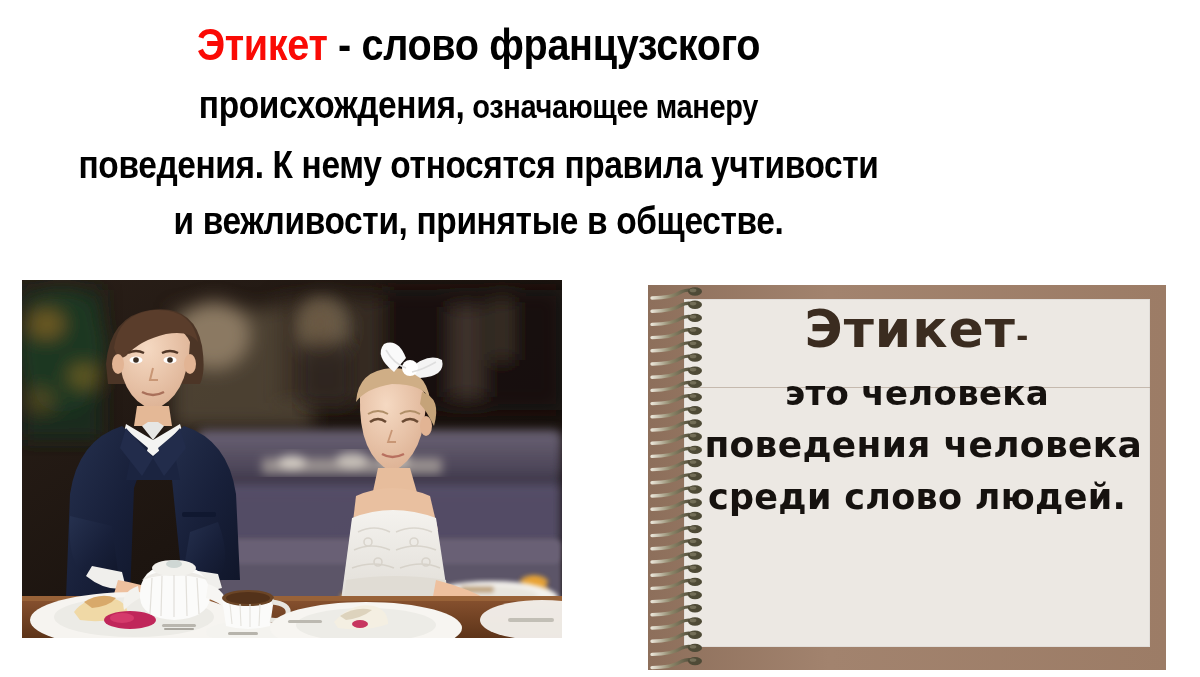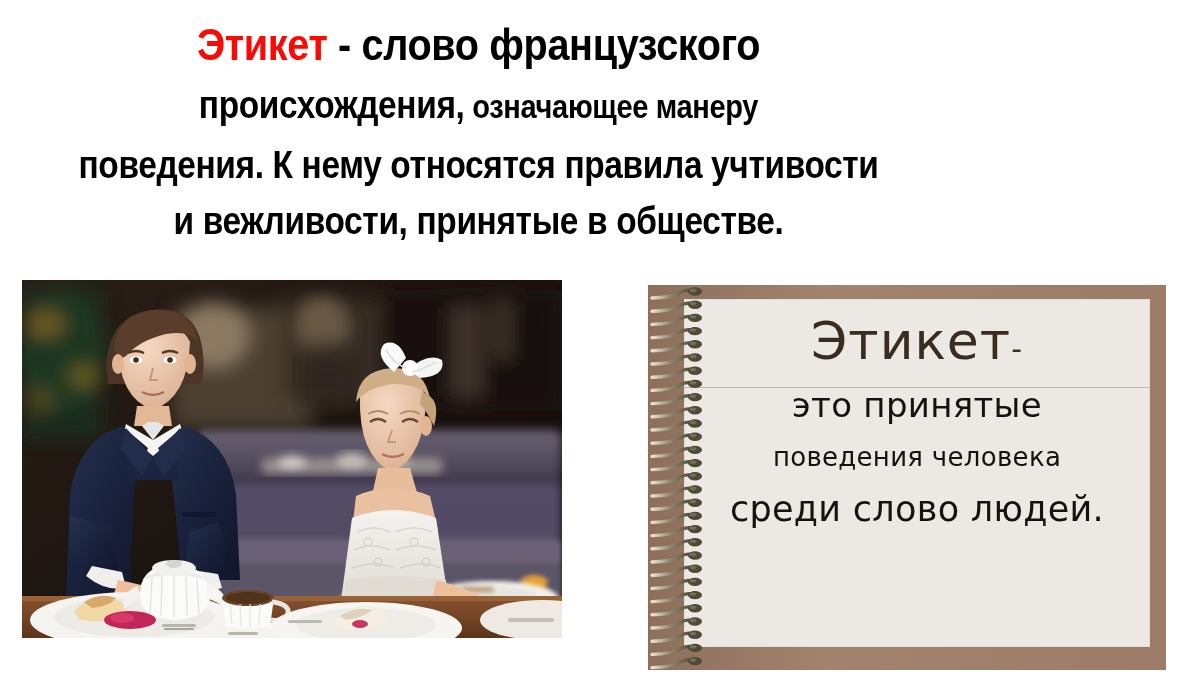--- a/index.html
+++ b/index.html
@@ -74,42 +74,43 @@
     background:rgba(150,128,108,0.45);
   }
   #spiral {
     position:absolute;
     left:0; top:0;
     width:64px; height:385px;
     pointer-events:none;
   }
   #nb-text {
     position:absolute;
-    left:8px; top:12px;
+    left:8px; top:0;
     width:450px;
     text-align:center;
     font-family:"DejaVu Sans", sans-serif;
+    font-weight:bold;
   }
   #nb-title {
     display:block;
     font-size:52px;
     line-height:60px;
     color:#3b2c20;
     letter-spacing:1px;
   }
   #nb-title .dash { font-size:30px; color:#3b2c20; }
   .nb-line {
     display:block;
     color:#16120f;
     font-size:34px;
     line-height:52px;
     letter-spacing:0.3px;
   }
   #nb-l1 { font-size:34px; }
-  #nb-l2 { font-size:26px; }
+  #nb-l2 { font-size:36px;text-align:right; }
   #nb-l3 { font-size:35px; }
 </style>
 </head>
 <body>
 
 <div id="heading">
 
   <div class="hline" id="line1">
     <span class="kw-red">Этикет</span><span> - слово французского</span>
   </div>
@@ -372,21 +373,21 @@
   </svg>
 </div>
 
 <div id="notebook">
 
   <div id="paper">
     <div id="rule-line"></div>
 
     <div id="nb-text">
       <span id="nb-title"><span>Этикет</span><span class="dash">-</span></span>
-      <span class="nb-line" id="nb-l1">это принятые</span>
+      <span class="nb-line" id="nb-l1">это человека</span>
       <span class="nb-line" id="nb-l2">поведения человека</span>
       <span class="nb-line" id="nb-l3">среди слово людей.</span>
     </div>
   </div>
 
   <svg id="spiral" viewBox="0 0 64 385" xmlns="http://www.w3.org/2000/svg">
     <defs>
       <linearGradient id="wireG" x1="0" y1="0" x2="1" y2="0">
         <stop offset="0%" stop-color="#e8e3d6"></stop>
         <stop offset="45%" stop-color="#8d8669"></stop>

